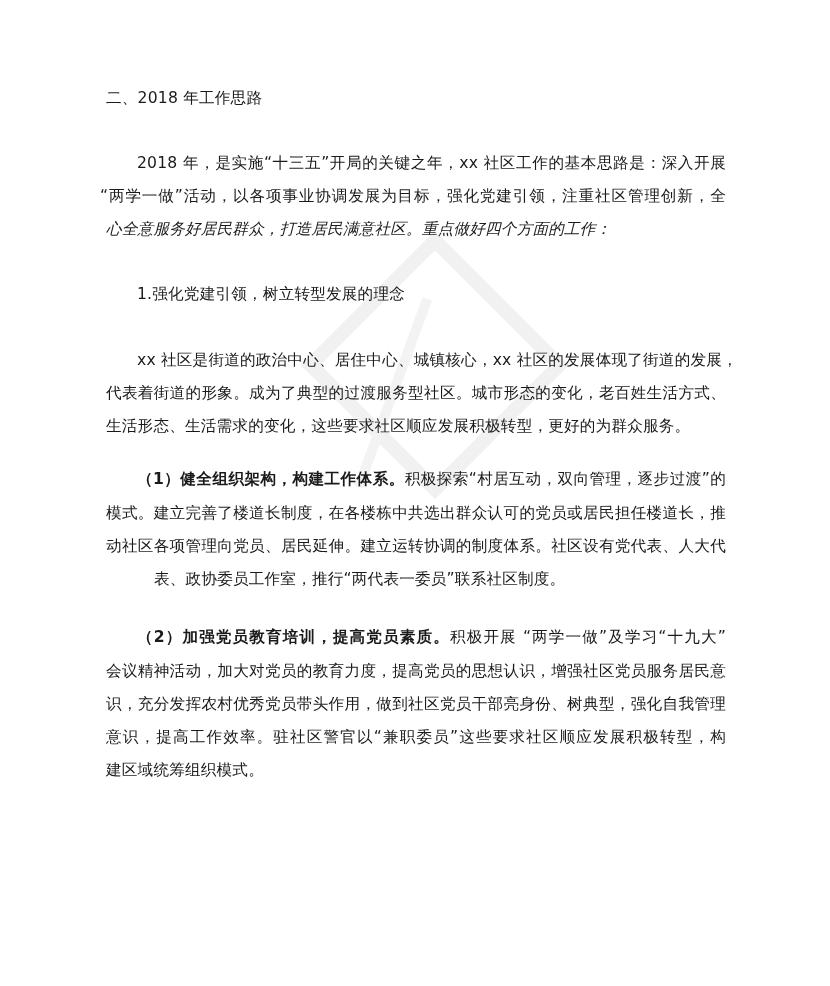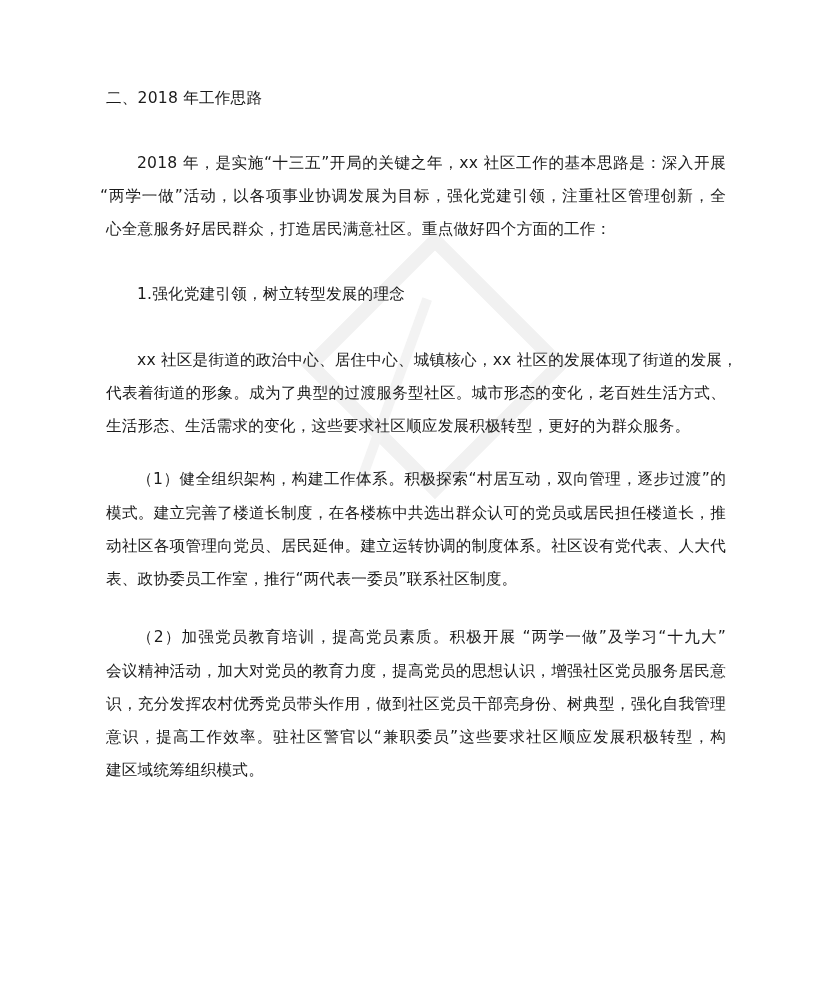--- a/index.html
+++ b/index.html
@@ -7,50 +7,50 @@
          font-family: "DejaVu Sans", "Liberation Sans", sans-serif; color: #1a1a1a; }
   .page { position: absolute; left: 0; top: 0; width: 830px; height: 986px; }
   .watermark { position: absolute; left: 340px; top: 270px; width: 190px; height: 190px;
                transform: rotate(45deg); border: 14px solid #f1f1f1; box-sizing: border-box; }
   .watermark2 { position: absolute; left: 385px; top: 310px; width: 100px; height: 200px;
                 border-left: 10px solid #f3f3f3; transform: rotate(20deg); }
   .line { position: absolute; left: 106px; width: 620px; font-size: 15.6px;
           line-height: 20px; white-space: nowrap; letter-spacing: 0.2px; }
   .indent { left: 137px; width: 589px; }
   .justify { text-align: justify; text-align-last: justify; }
-  b { font-weight: normal; }
+  b { font-weight: bold; }
 </style>
 </head>
 <body>
 
 <div class="page">
   <div class="watermark"></div>
   <div class="watermark2"></div>
 
   <div class="line" style="top:88px;">二、2018 年工作思路</div>
 
   <div>
     <div class="line indent justify" style="top:153px;">2018 年，是实施“十三五”开局的关键之年，xx 社区工作的基本思路是：深入开展</div>
     <div class="line justify" style="left:100px;width:626px;top:186px;">“两学一做”活动，以各项事业协调发展为目标，强化党建引领，注重社区管理创新，全</div>
-    <div class="line" style="top:219px;">心全意服务好居民群众，打造居民满意社区。重点做好四个方面的工作：</div>
+    <div class="line" style="top:219px;font-style:italic;">心全意服务好居民群众，打造居民满意社区。重点做好四个方面的工作：</div>
   </div>
 
   <div class="line indent" style="top:284px;">1.强化党建引领，树立转型发展的理念</div>
 
   <div>
     <div class="line indent justify" style="top:350px;">xx 社区是街道的政治中心、居住中心、城镇核心，xx 社区的发展体现了街道的发展，</div>
     <div class="line justify" style="top:383px;">代表着街道的形象。成为了典型的过渡服务型社区。城市形态的变化，老百姓生活方式、</div>
     <div class="line" style="top:416px;">生活形态、生活需求的变化，这些要求社区顺应发展积极转型，更好的为群众服务。</div>
   </div>
 
   <div>
     <div class="line indent justify" style="top:469px;"><b>（1）健全组织架构，构建工作体系。</b><span>积极探索“村居互动，双向管理，逐步过渡”的</span></div>
     <div class="line justify" style="top:503px;">模式。建立完善了楼道长制度，在各楼栋中共选出群众认可的党员或居民担任楼道长，推</div>
     <div class="line justify" style="top:536px;">动社区各项管理向党员、居民延伸。建立运转协调的制度体系。社区设有党代表、人大代</div>
-    <div class="line" style="top:569px;">表、政协委员工作室，推行“两代表一委员”联系社区制度。</div>
+    <div class="line" style="top:569px;margin-left:48px;">表、政协委员工作室，推行“两代表一委员”联系社区制度。</div>
   </div>
 
   <div>
     <div class="line indent justify" style="top:627px;"><b>（2）加强党员教育培训，提高党员素质。</b><span>积极开展 “两学一做”及学习“十九大”</span></div>
     <div class="line justify" style="top:661px;">会议精神活动，加大对党员的教育力度，提高党员的思想认识，增强社区党员服务居民意</div>
     <div class="line justify" style="top:694px;">识，充分发挥农村优秀党员带头作用，做到社区党员干部亮身份、树典型，强化自我管理</div>
     <div class="line justify" style="top:727px;">意识，提高工作效率。驻社区警官以“兼职委员”这些要求社区顺应发展积极转型，构</div>
     <div class="line" style="top:760px;">建区域统筹组织模式。</div>
   </div>
 

